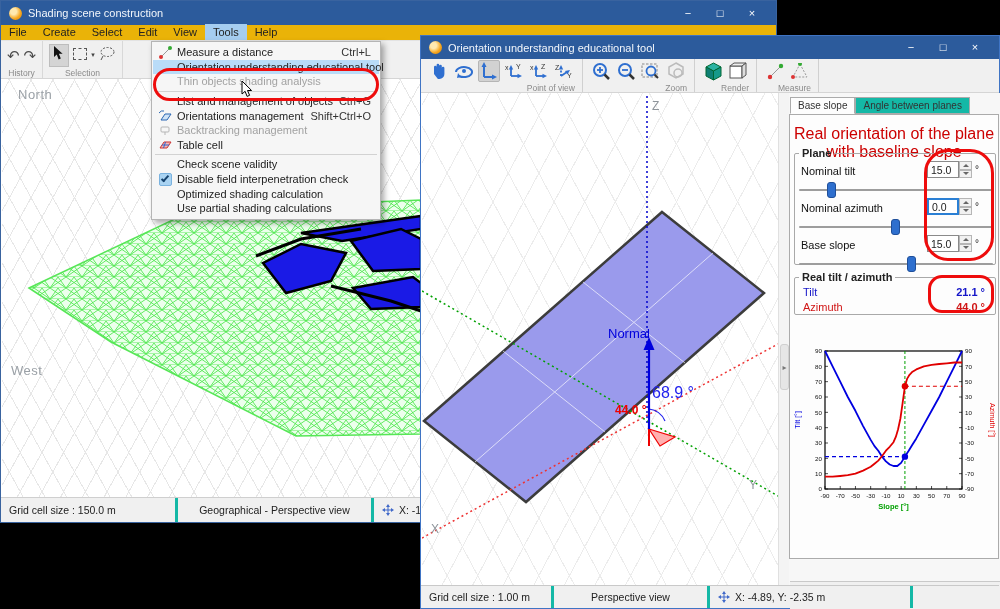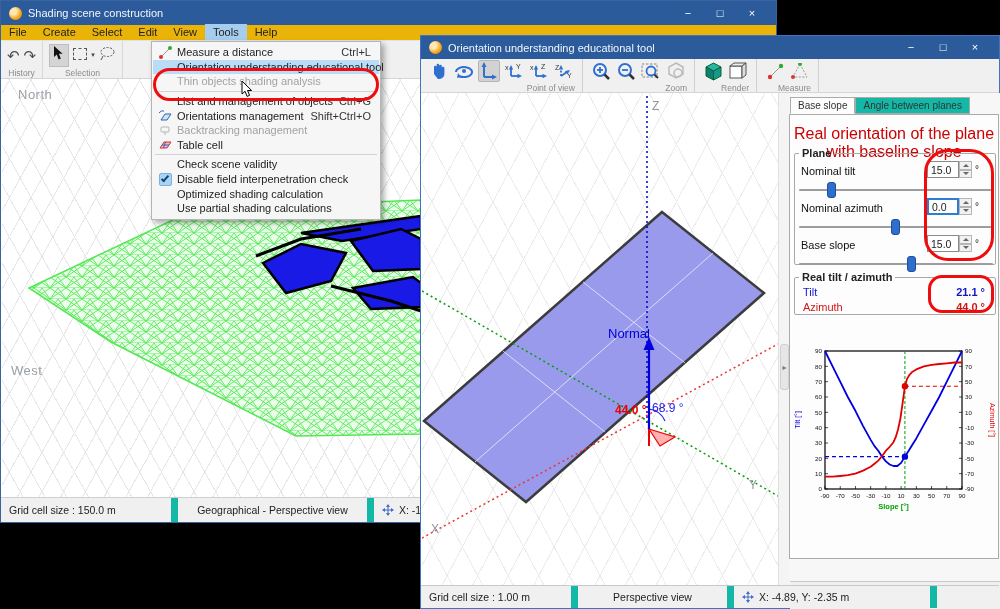--- a/index.html
+++ b/index.html
@@ -25,21 +25,21 @@
   .uglyph{font-size:15px;color:#4c4c4c;line-height:1}
   .selbox{background:#d4d4d4;border:1px solid #bdbdbd;padding:1px 3px}
   .marq{width:14px;height:12px;border:1px dashed #555;display:inline-block}
   .ddarr{font-size:7px;color:#444}
   
   .scene1{position:absolute;left:1px;top:78px;width:775px;height:420px;background-color:#fff;
     background-image:repeating-linear-gradient(61deg,#e7e7e7 0 1px,transparent 1px 19px),
                      repeating-linear-gradient(-61deg,#e7e7e7 0 1px,transparent 1px 19px);}
   .compass{position:absolute;color:#9aa0a6;font-size:13px;letter-spacing:.5px}
   .status{position:absolute;left:0;right:0;bottom:0;height:25px;background:#f0f0f0;border-top:1px solid #cfcfcf;font-size:10.5px;display:flex;align-items:center}
-  .sseg{padding:0 8px;height:100%;display:flex;align-items:center;border-right:7px solid #14b8a6}
+  .sseg{padding:0 8px;height:100%;display:flex;align-items:center;border-right:3px solid #14b8a6}
   
   .menu{position:absolute;left:150px;top:40px;width:230px;background:#f6f6f6;border:1px solid #b5b5b5;box-shadow:3px 3px 6px rgba(0,0,0,.35);padding:3px 1px;z-index:30;font-size:11px}
   .mrow{display:flex;align-items:center;height:14.6px;padding-right:8px}
   .mic{width:24px;flex:0 0 24px;display:flex;justify-content:center;align-items:center}
   .mlab{white-space:nowrap}
   .msc{margin-left:auto;color:#333}
   .mrow.dis .mlab,.mrow.dis .msc{color:#a2a2a2}
   .mrow.hi{background:#b9dcf8}
   .msep{height:1px;background:#d2d2d2;margin:2px 2px}
   .chk{width:13px;height:13px;background:#a9d3f2;border:1px solid #7ab2df;border-radius:2px;display:flex;align-items:center;justify-content:center}
@@ -419,21 +419,21 @@
       <polygon points="227,336 253,344 238,353" fill="#ffb0b0" stroke="#ee0000" stroke-width="1.2"></polygon>
       <line x1="227" y1="336" x2="227" y2="353" stroke="#ee0000" stroke-width="2"></line>
       <path d="M 227,316 A 20 20 0 0 1 243,328" fill="none" stroke="#2222ee" stroke-width="1.2"></path>
       <line x1="227" y1="336" x2="227" y2="252" stroke="#0000dd" stroke-width="2.2"></line>
       <polygon points="227,244 221.5,257 232.5,257" fill="#0000dd"></polygon>
     </svg>
     <span class="vlab" style="left:230px;top:6px">Z</span>
     <span class="vlab" style="left:9px;top:429px">X</span>
     <span class="vlab" style="left:327px;top:385px">Y</span>
     <span class="vlab" style="left:186px;top:233px;color:#0000dd;font-size:13px">Normal</span>
-    <span class="vlab" style="left:230px;top:308px;color:#2222ee;font-size:12px">68.9 °</span>
+    <span class="vlab" style="left:230px;top:291px;color:#2222ee;font-size:16px">68.9 °</span>
     <span class="vlab" style="left:193px;top:310px;color:#ee0000;font-size:12px;font-weight:bold">44.0 °</span>
   </div>
 
   <div class="splitter">
     <span class="splitgrip">▸</span>
   </div>
 
   <div class="panel">
     <div class="tabs">
       <span class="tab on">Base slope</span>
@@ -593,21 +593,21 @@
               <line x1="1" y1="7" x2="8" y2="7" stroke="#43a047" stroke-width="2"></line>
               <polygon points="10.5,7 6.5,4.3 6.5,9.7" fill="#43a047"></polygon>
             </svg>
           <span>Close</span>
         </span>
       </div>
     </div>
   </div>
 
   <div class="status2">
-    <span class="sseg" style="width:157px">Grid cell size :  1.00 m</span>
+    <span class="sseg" style="width:133px">Grid cell size :  1.00 m</span>
     <span class="sseg" style="width:156px;justify-content:center">Perspective view</span>
     <span class="sseg" style="width:203px;gap:5px">
       <svg width="12" height="12" viewBox="0 0 12 12">
           <g fill="#4169c9">
             <polygon points="6,0 8,3 4,3"></polygon>
             <polygon points="6,12 8,9 4,9"></polygon>
             <polygon points="0,6 3,4 3,8"></polygon>
             <polygon points="12,6 9,4 9,8"></polygon>
           </g>
           <line x1="6" y1="2" x2="6" y2="10" stroke="#4169c9"></line>

